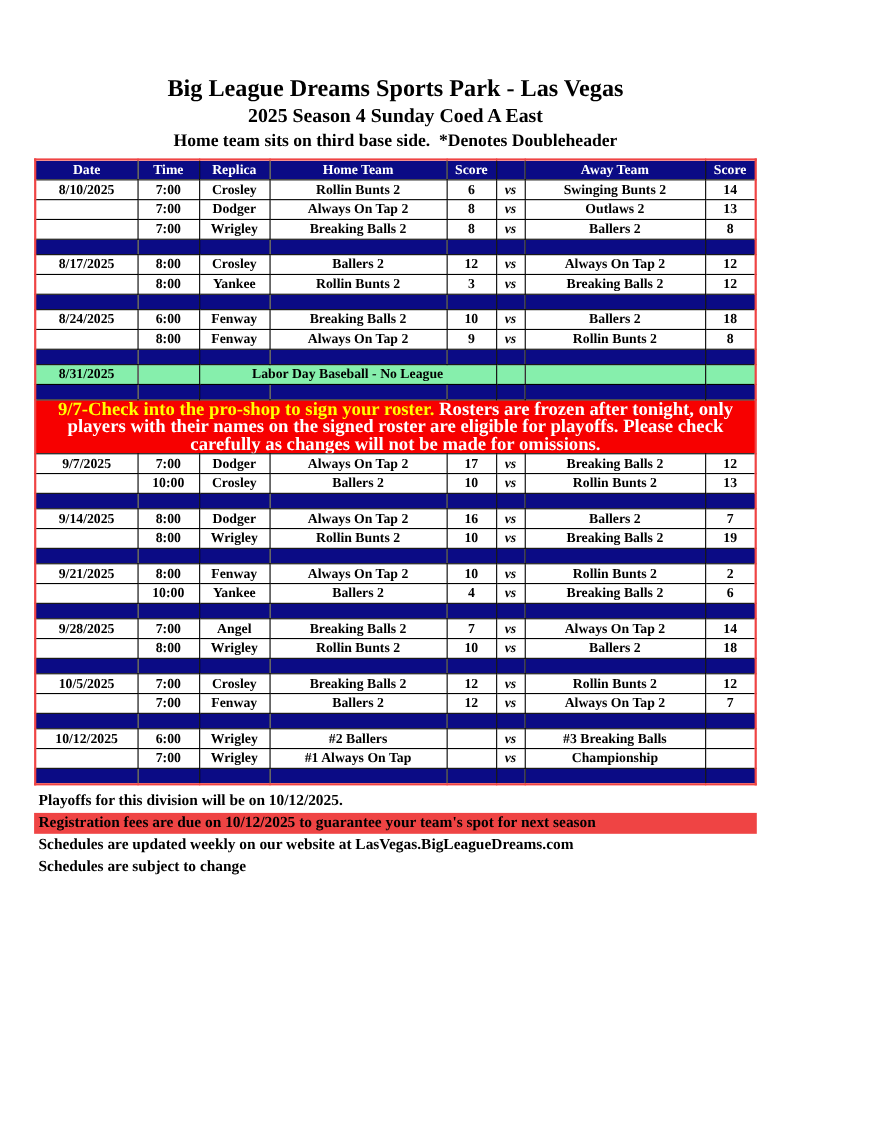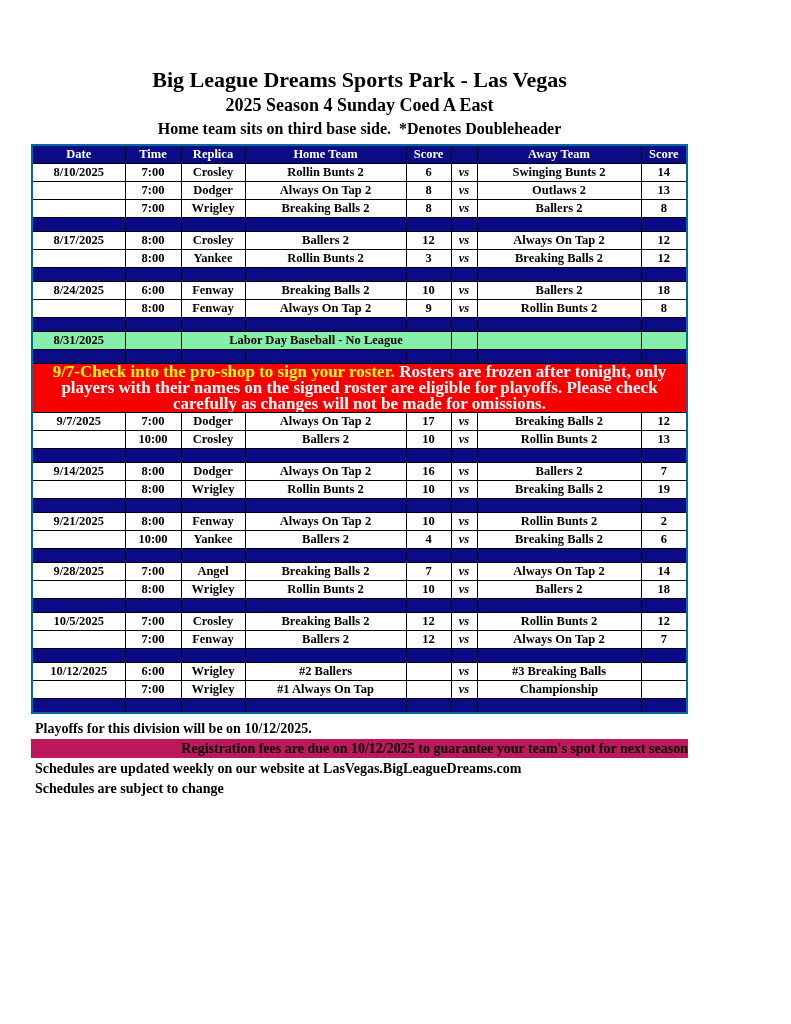--- a/index.html
+++ b/index.html
@@ -2,42 +2,42 @@
 <html><head>
 <meta charset="utf-8">
 <style>
   html,body{margin:0;padding:0;background:#fff;}
   body{width:791px;height:1024px;font-family:"Liberation Serif","DejaVu Serif",serif;-webkit-font-smoothing:antialiased;}
   .page{width:719px;height:1024px;position:relative;box-sizing:border-box;padding-top:66px;}
   .hdr{text-align:center;}
   .title{font-size:22px;font-weight:bold;margin:0;line-height:28px;color:#000;}
   .subtitle{font-size:18px;font-weight:bold;margin:0;line-height:22px;color:#000;}
   .note{font-size:16px;font-weight:bold;margin:4px 0 6px 0;line-height:18px;color:#000;white-space:pre-wrap;}
-  table.sched{border-collapse:collapse;table-layout:fixed;width:657px;margin:0 auto;border:2px solid #0369a1;}
+  table.sched{border-collapse:collapse;table-layout:fixed;width:657px;margin:0 auto;border:2px solid #ef4444;}
   table.sched col.w-date{width:93px;}
   table.sched col.w-time{width:56px;}
   table.sched col.w-replica{width:64px;}
   table.sched col.w-home{width:161px;}
   table.sched col.w-score{width:45px;}
   table.sched col.w-vs{width:26px;}
   table.sched col.w-away{width:164px;}
   table.sched col.w-score2{width:46px;}
   table.sched th, table.sched td{border:1px solid #000;padding:0;overflow:hidden;white-space:nowrap;text-align:center;vertical-align:middle;}
   table.sched th{background:#0b0b85;color:#fff;font-size:12.5px;font-weight:bold;height:17px;line-height:17px;}
   table.sched td{font-size:12.5px;font-weight:bold;color:#000;height:17px;line-height:17px;background:#fff;}
   tr.spacer td{background:#0b0b85;height:13px;line-height:13px;}
   td.hl{background:#ffff00;}
   td.c-vs{font-style:italic;font-size:10.5px;}
   tr.labor td{background:#86efac;}
   tr.notice td{background:#f70000;white-space:normal;height:33px;line-height:16px;font-size:17px;padding:0 6px;}
   .notice-hl{color:#ffff00;}
   .notice-body{color:#ffffff;}
   .footer{width:657px;margin:5px auto 0 auto;}
   .fline{font-size:14px;font-weight:bold;color:#000;line-height:19px;height:19px;padding-left:4px;margin-bottom:1px;}
-  .fline.reg{background:#be185d;text-align:right;}
+  .fline.reg{background:#ef4444;}
 </style>
 </head>
 <body>
 
 <div class="page">
   <div class="hdr">
     <h1 class="title">Big League Dreams Sports Park - Las Vegas</h1>
     <h2 class="subtitle">2025 Season 4 Sunday Coed A East</h2>
     <p class="note">Home team sits on third base side.  *Denotes Doubleheader</p>
   </div>

